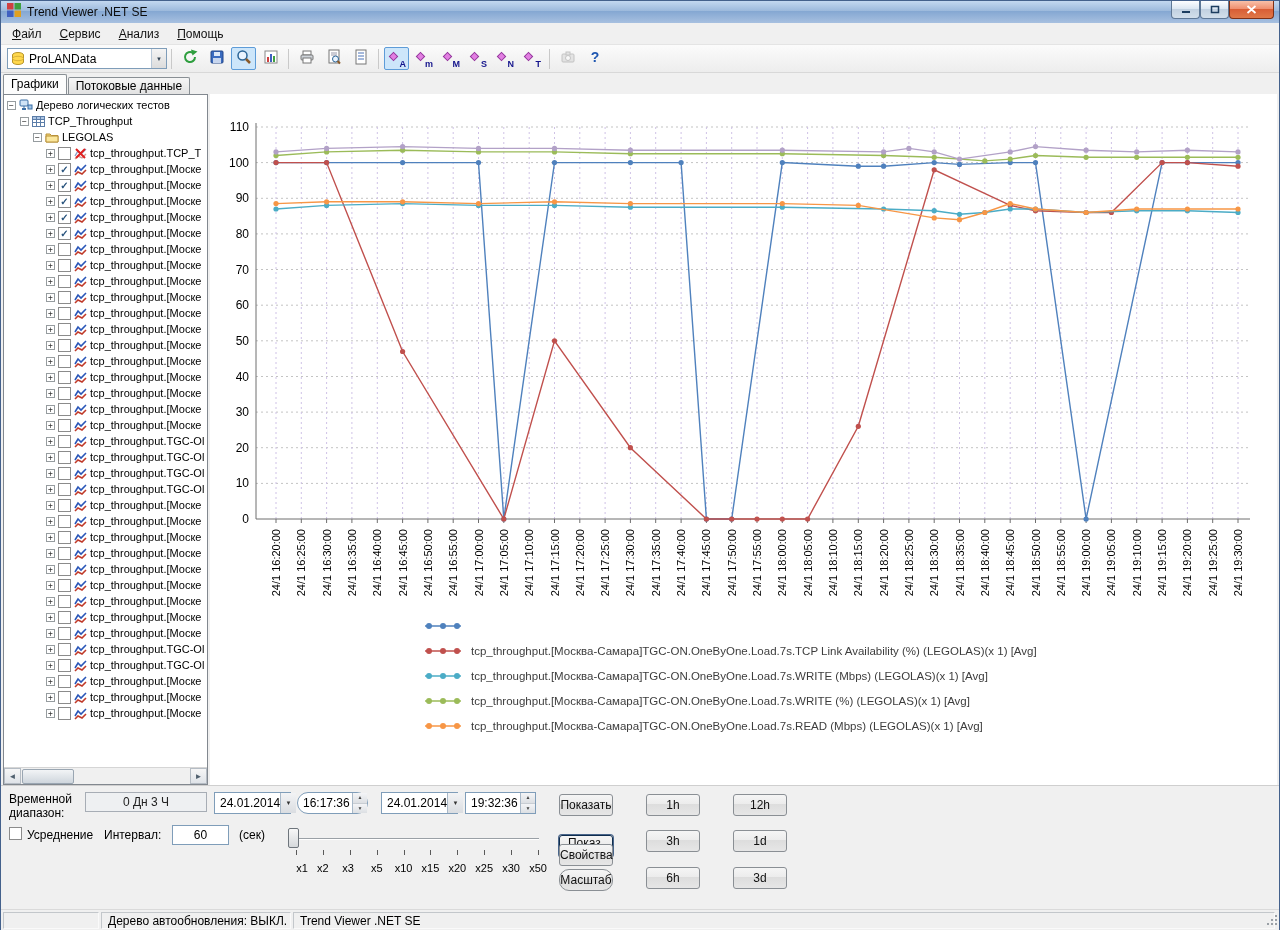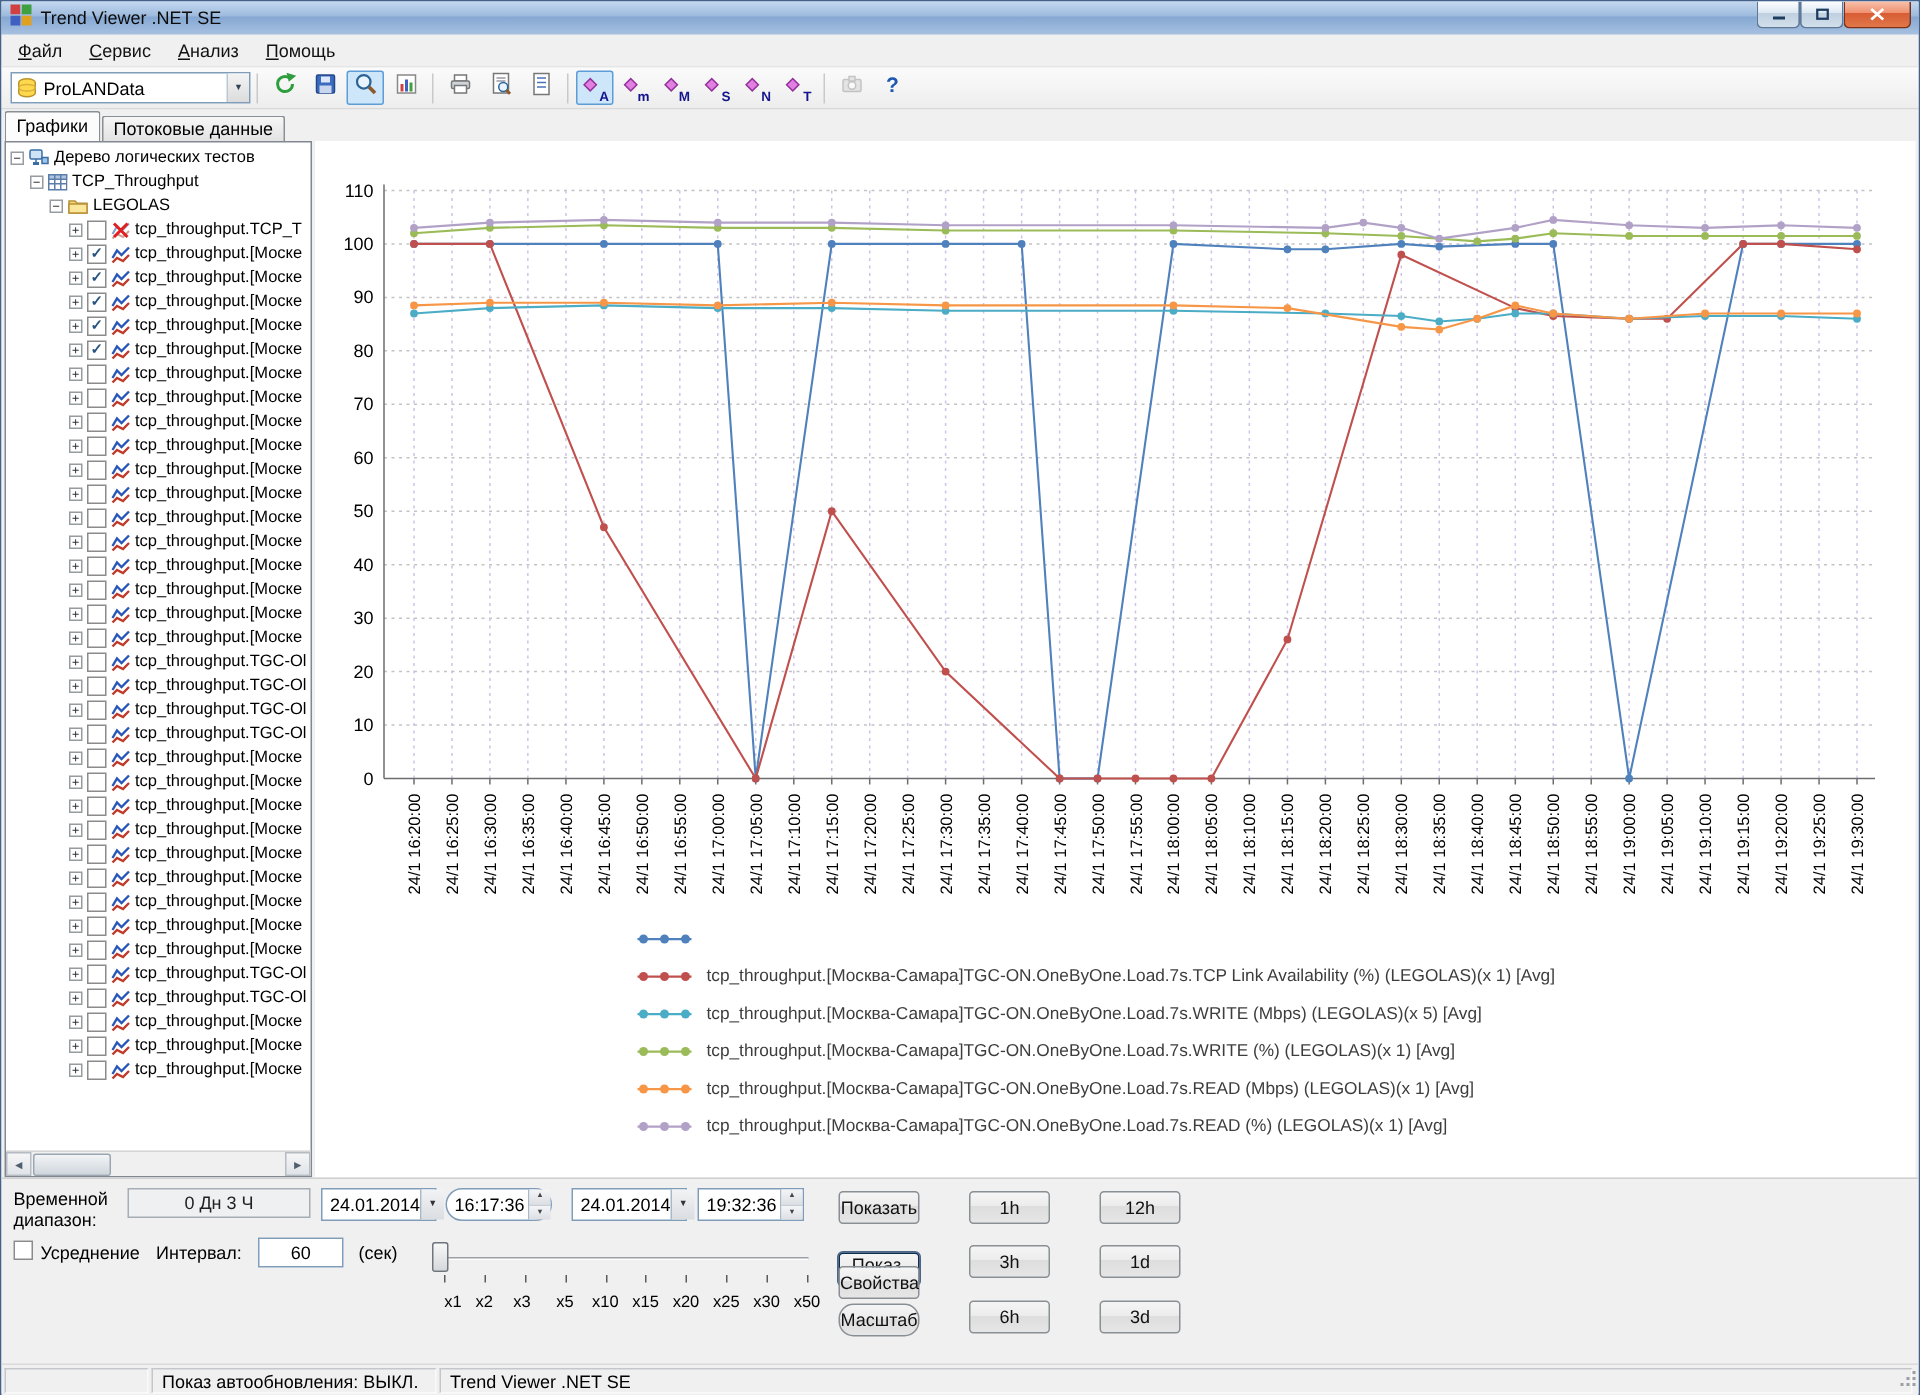--- a/index.html
+++ b/index.html
@@ -988,48 +988,39 @@
             </svg>
             <span class="legend-text">tcp_throughput.[Москва-Самара]TGC-ON.OneByOne.Load.7s.TCP Link Availability (%) (LEGOLAS)(x 1) [Avg]</span>
           </div>
           <div class="legend-row">
             <svg width="40" height="10">
               <line x1="2" y1="5" x2="38" y2="5" stroke="#4bacc6" stroke-width="1.5"></line>
               <circle cx="6" cy="5" r="3" fill="#4bacc6"></circle>
               <circle cx="20" cy="5" r="3" fill="#4bacc6"></circle>
               <circle cx="34" cy="5" r="3" fill="#4bacc6"></circle>
             </svg>
-            <span class="legend-text">tcp_throughput.[Москва-Самара]TGC-ON.OneByOne.Load.7s.WRITE (Mbps) (LEGOLAS)(x 5) [Avg]</span>
+            <span class="legend-text">tcp_throughput.[Москва-Самара]TGC-ON.OneByOne.Load.7s.WRITE (Mbps) (LEGOLAS)(x 1) [Avg]</span>
           </div>
           <div class="legend-row">
             <svg width="40" height="10">
               <line x1="2" y1="5" x2="38" y2="5" stroke="#9bbb59" stroke-width="1.5"></line>
               <circle cx="6" cy="5" r="3" fill="#9bbb59"></circle>
               <circle cx="20" cy="5" r="3" fill="#9bbb59"></circle>
               <circle cx="34" cy="5" r="3" fill="#9bbb59"></circle>
             </svg>
             <span class="legend-text">tcp_throughput.[Москва-Самара]TGC-ON.OneByOne.Load.7s.WRITE (%) (LEGOLAS)(x 1) [Avg]</span>
           </div>
           <div class="legend-row">
             <svg width="40" height="10">
               <line x1="2" y1="5" x2="38" y2="5" stroke="#f79646" stroke-width="1.5"></line>
               <circle cx="6" cy="5" r="3" fill="#f79646"></circle>
               <circle cx="20" cy="5" r="3" fill="#f79646"></circle>
               <circle cx="34" cy="5" r="3" fill="#f79646"></circle>
             </svg>
             <span class="legend-text">tcp_throughput.[Москва-Самара]TGC-ON.OneByOne.Load.7s.READ (Mbps) (LEGOLAS)(x 1) [Avg]</span>
-          </div>
-          <div class="legend-row">
-            <svg width="40" height="10">
-              <line x1="2" y1="5" x2="38" y2="5" stroke="#b2a1c7" stroke-width="1.5"></line>
-              <circle cx="6" cy="5" r="3" fill="#b2a1c7"></circle>
-              <circle cx="20" cy="5" r="3" fill="#b2a1c7"></circle>
-              <circle cx="34" cy="5" r="3" fill="#b2a1c7"></circle>
-            </svg>
-            <span class="legend-text">tcp_throughput.[Москва-Самара]TGC-ON.OneByOne.Load.7s.READ (%) (LEGOLAS)(x 1) [Avg]</span>
           </div>
         </div>
     </div>
   </div>
 
   <div class="bottom-panel" id="bottom-panel">
     <div class="lab" style="left:8px;top:6px;">
       <div>Временной</div>
       <div>диапазон:</div>
     </div>
@@ -1094,21 +1085,21 @@
       <div class="stick" style="left: 483.2px; top: 64px;"></div>
       <div class="slabel" style="left: 467.2px; top: 76px;">x25</div>
       <div class="stick" style="left: 510.1px; top: 64px;"></div>
       <div class="slabel" style="left: 494.1px; top: 76px;">x30</div>
       <div class="stick" style="left: 537px; top: 64px;"></div>
       <div class="slabel" style="left: 521px; top: 76px;">x50</div>
     </div>
 
   <div class="statusbar">
     <div class="sb-sec" style="width:96px;"></div>
-    <div class="sb-sec" style="width:190px;">Показ автообновления: ВЫКЛ.</div>
+    <div class="sb-sec" style="width:190px;">Дерево автообновления: ВЫКЛ.</div>
     <div class="sb-sec grow">Trend Viewer .NET SE</div>
     <div class="grip"><svg width="12" height="12">
           <g fill="#9aa0a6">
             <rect x="9" y="9" width="2" height="2"></rect>
             <rect x="5" y="9" width="2" height="2"></rect>
             <rect x="9" y="5" width="2" height="2"></rect>
             <rect x="1" y="9" width="2" height="2"></rect>
             <rect x="5" y="5" width="2" height="2"></rect>
             <rect x="9" y="1" width="2" height="2"></rect>
           </g>

